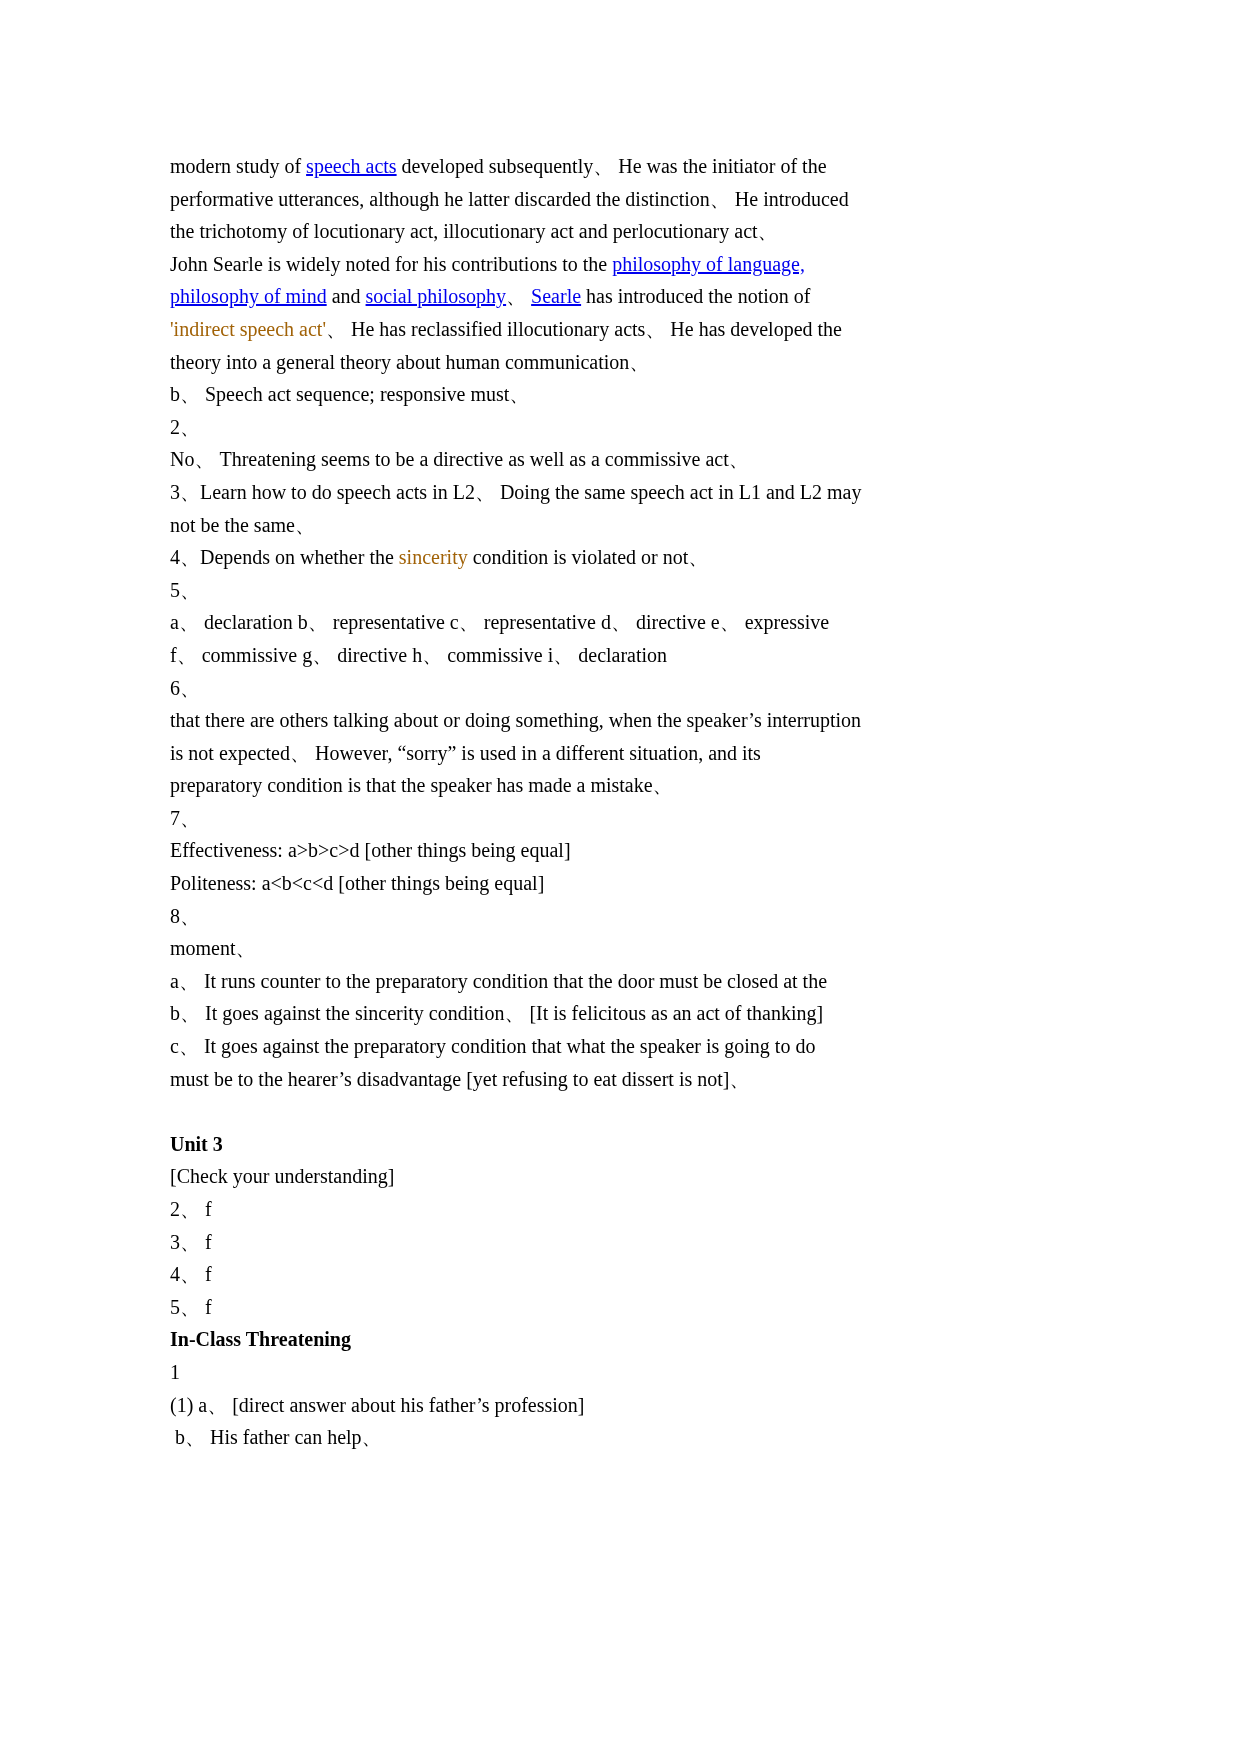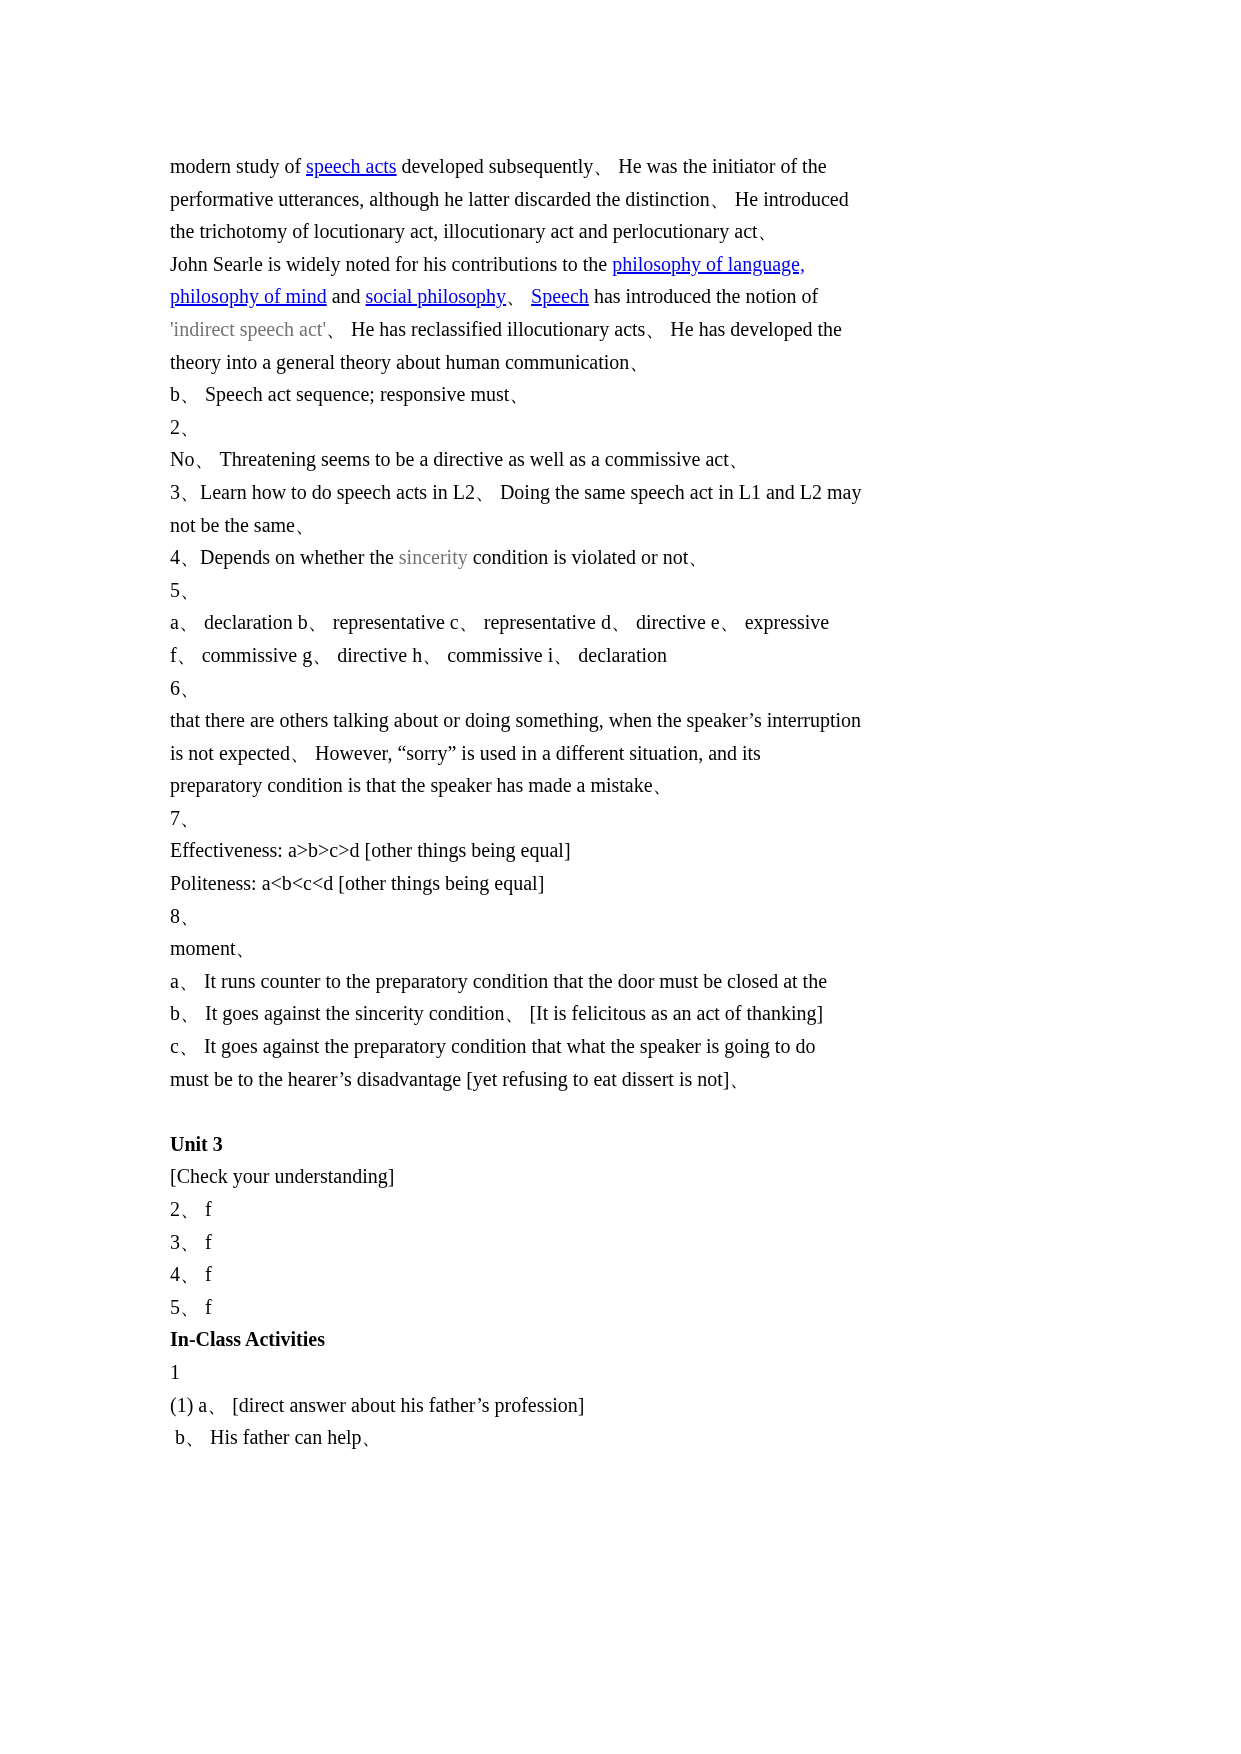--- a/index.html
+++ b/index.html
@@ -10,33 +10,33 @@
     top: 150px;
     width: 880px;
     font-family: "Liberation Serif", "DejaVu Serif", serif;
     font-size: 20px;
     line-height: 32.6px;
     color: #000000;
   }
   .line { white-space: pre; display: block; height: 32.6px; }
   .blank { height: 32.6px; }
   .link { color: #0000ee; text-decoration: underline; }
-  .red { color: #737373; }
+  .red { color: #a16207; }
   .bold { font-weight: bold; }
 </style>
 </head>
 <body>
 
 <div class="page">
   <span class="line"><span>modern study of </span><a class="link">speech acts</a><span> developed subsequently、 He was the initiator of the</span></span>
   <span class="line">performative utterances, although he latter discarded the distinction、 He introduced</span>
   <span class="line">the trichotomy of locutionary act, illocutionary act and perlocutionary act、</span>
 
   <span class="line"><span>John Searle is widely noted for his contributions to the </span><a class="link">philosophy of language,</a></span>
-  <span class="line"><a class="link">philosophy of mind</a><span> and </span><a class="link">social philosophy</a><span>、 </span><a class="link">Speech</a><span> has introduced the notion of</span></span>
+  <span class="line"><a class="link">philosophy of mind</a><span> and </span><a class="link">social philosophy</a><span>、 </span><a class="link">Searle</a><span> has introduced the notion of</span></span>
   <span class="line"><span class="red">'indirect speech act'</span><span>、 He has reclassified illocutionary acts、 He has developed the</span></span>
   <span class="line">theory into a general theory about human communication、</span>
 
   <span class="line">b、 Speech act sequence; responsive must、</span>
   <span class="line">2、</span>
   <span class="line">No、 Threatening seems to be a directive as well as a commissive act、</span>
   <span class="line">3、Learn how to do speech acts in L2、 Doing the same speech act in L1 and L2 may</span>
   <span class="line">not be the same、</span>
   <span class="line"><span>4、Depends on whether the </span><span class="red">sincerity</span><span> condition is violated or not、</span></span>
   <span class="line">5、</span>
@@ -57,17 +57,17 @@
   <span class="line">must be to the hearer’s disadvantage [yet refusing to eat dissert is not]、</span>
 
   <span class="line blank"></span>
 
   <span class="line bold">Unit 3</span>
   <span class="line">[Check your understanding]</span>
   <span class="line">2、 f</span>
   <span class="line">3、 f</span>
   <span class="line">4、 f</span>
   <span class="line">5、 f</span>
-  <span class="line bold">In-Class Activities</span>
+  <span class="line bold">In-Class Threatening</span>
   <span class="line">1</span>
   <span class="line">(1) a、 [direct answer about his father’s profession]</span>
   <span class="line"> b、 His father can help、</span>
 </div>
 
 </body></html>

